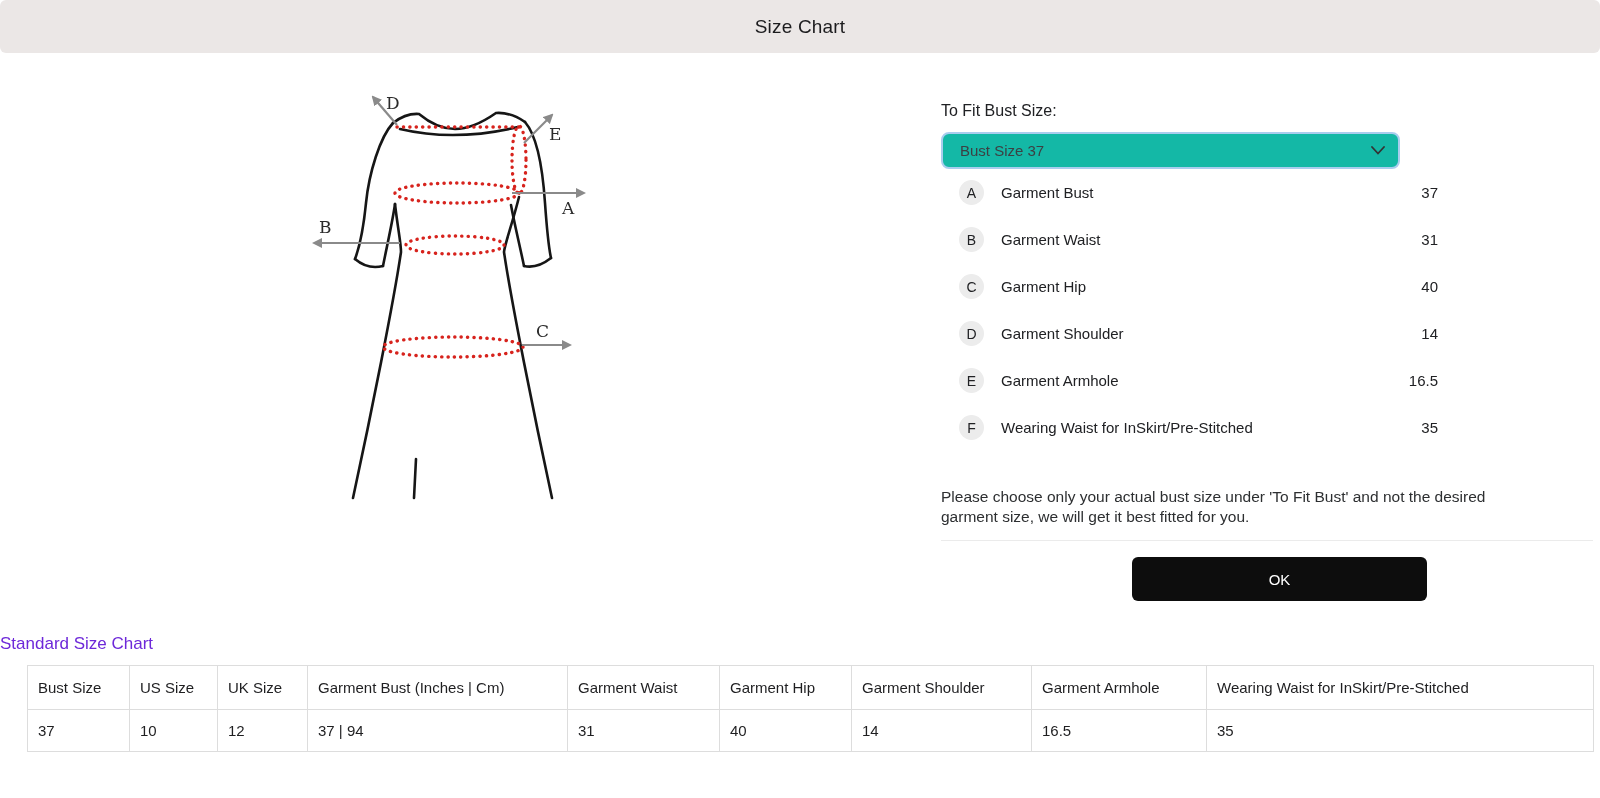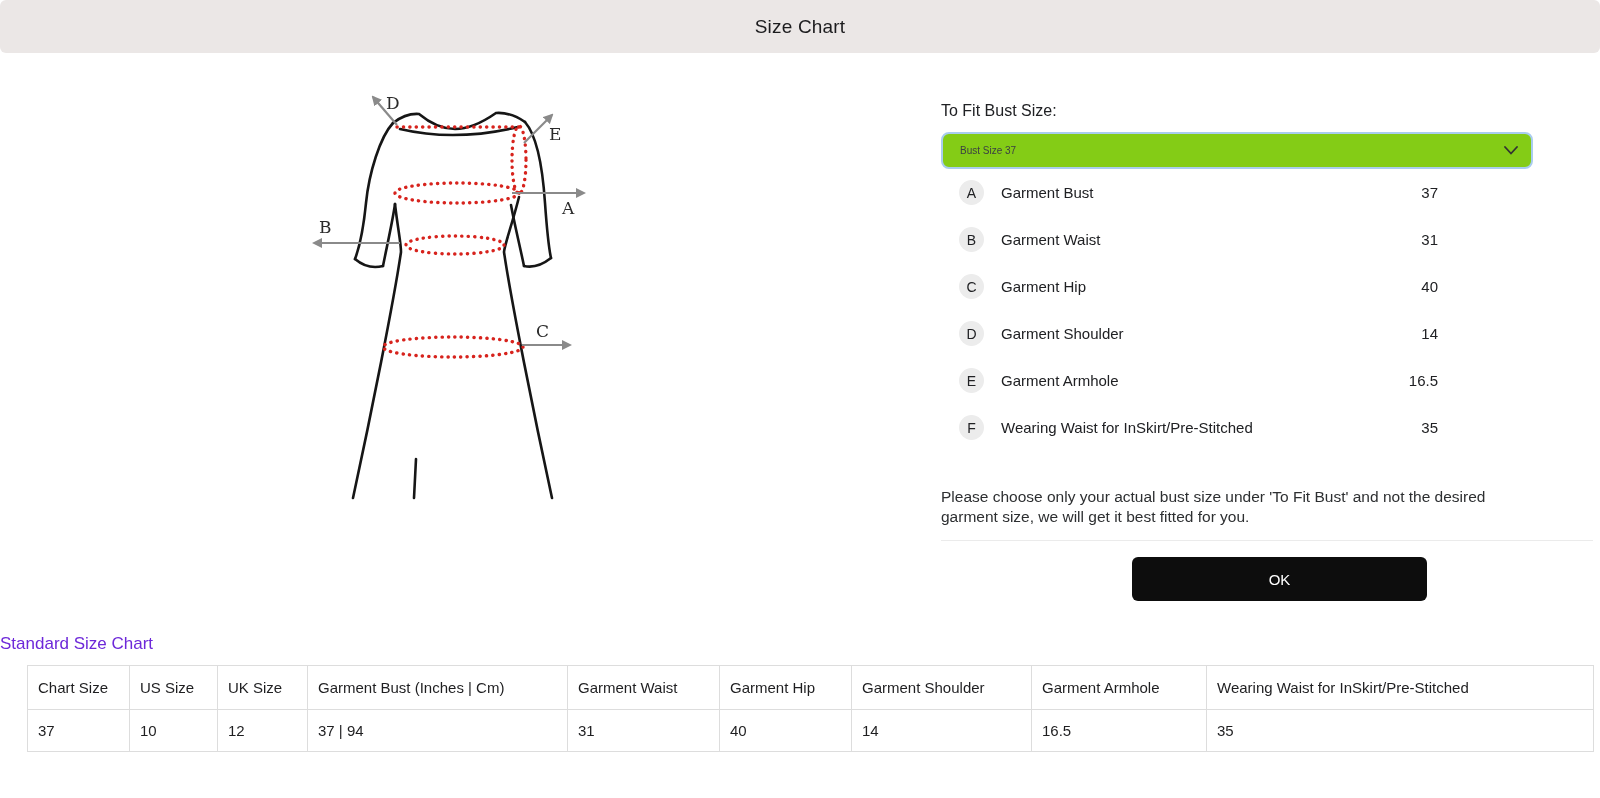--- a/index.html
+++ b/index.html
@@ -14,24 +14,24 @@
     display:flex; align-items:center; justify-content:center;border-radius:6px;
   }
   .page-title { margin:0; font-size:19px; font-weight:500; letter-spacing:.2px; color:#1c1c1e; }
 
   .main { display:flex; padding:32px 7px 0 300px; }
   .diagram { width:300px; flex:none; }
   .panel { width:652px; margin-left:auto; }
 
   .fit-label { margin-top:17px; font-size:16px; color:#202124; }
   .select {
-    margin-top:12px; width:592px; height:37px;
-    border:2px solid #a9cdee; border-radius:8px; background:#84cc16;
+    margin-top:12px; width:459px; height:37px;
+    border:2px solid #a9cdee; border-radius:8px; background:#14b8a6;
     display:flex; align-items:center; padding:0 13px 0 17px;
-    font-size:10px; color:#3c4043; cursor:pointer;
+    font-size:15px; color:#3c4043; cursor:pointer;
   }
   .select .chev { margin-left:auto; }
 
   .im-heading { margin-top:21px; font-size:16px; color:#202124; }
   .rows { width:497px; }
   .mrow { height:47px; display:flex; align-items:center; padding-left:18px; }
   .badge {
     width:25px; height:25px; border-radius:50%; background:#ececec; flex:none;
     display:flex; align-items:center; justify-content:center;
     font-size:14px; color:#202124;
@@ -179,21 +179,21 @@
         <col style="width:90px">
       <col style="width:260px">
         <col style="width:152px">
         <col style="width:132px">
       <col style="width:180px">
         <col style="width:175px">
         <col style="width:387px">
     </colgroup>
     <thead>
       <tr>
-        <th>Chart Size</th>
+        <th>Bust Size</th>
         <th>US Size</th>
         <th>UK Size</th>
         <th>Garment Bust (Inches | Cm)</th>
         <th>Garment Waist</th>
         <th>Garment Hip</th>
         <th>Garment Shoulder</th>
         <th>Garment Armhole</th>
         <th>Wearing Waist for InSkirt/Pre-Stitched</th>
       </tr>
     </thead>

